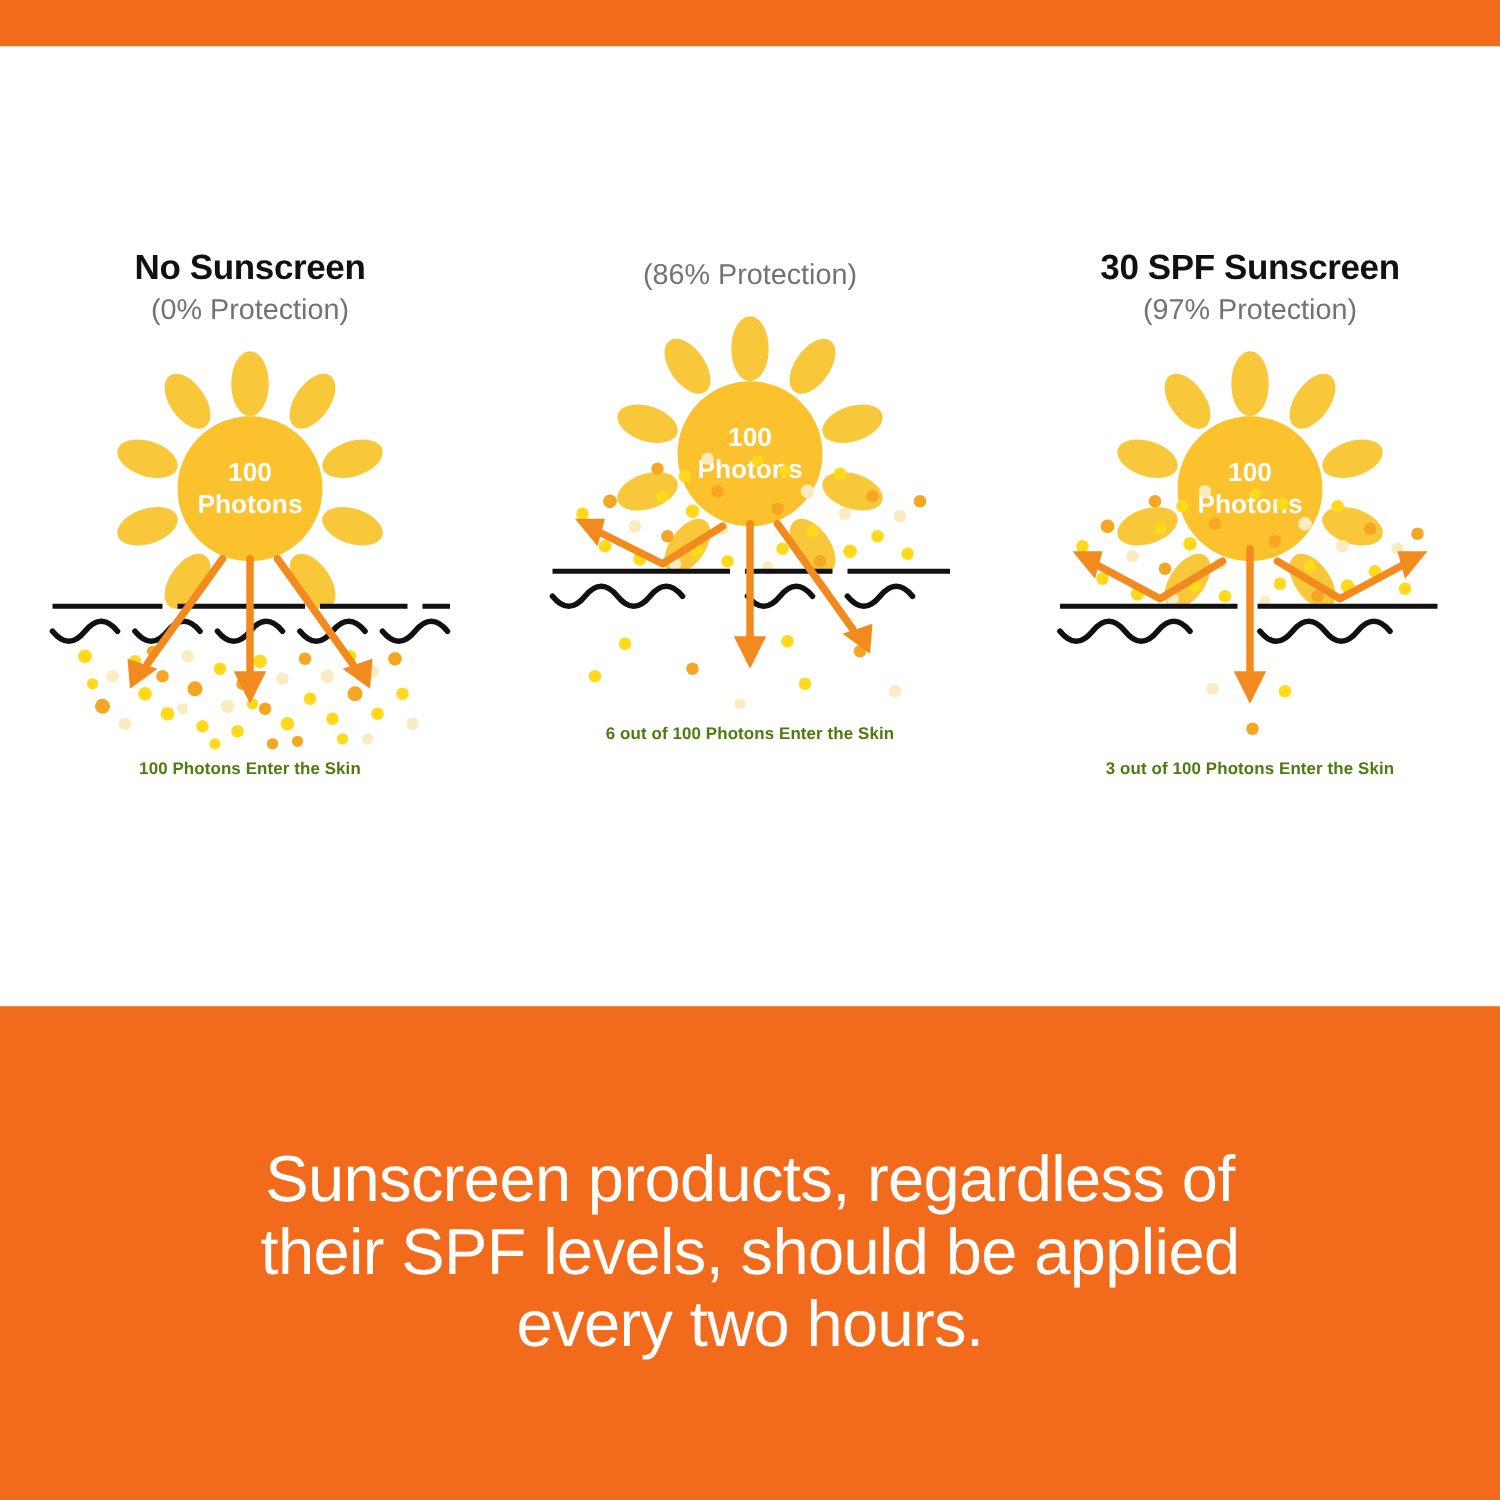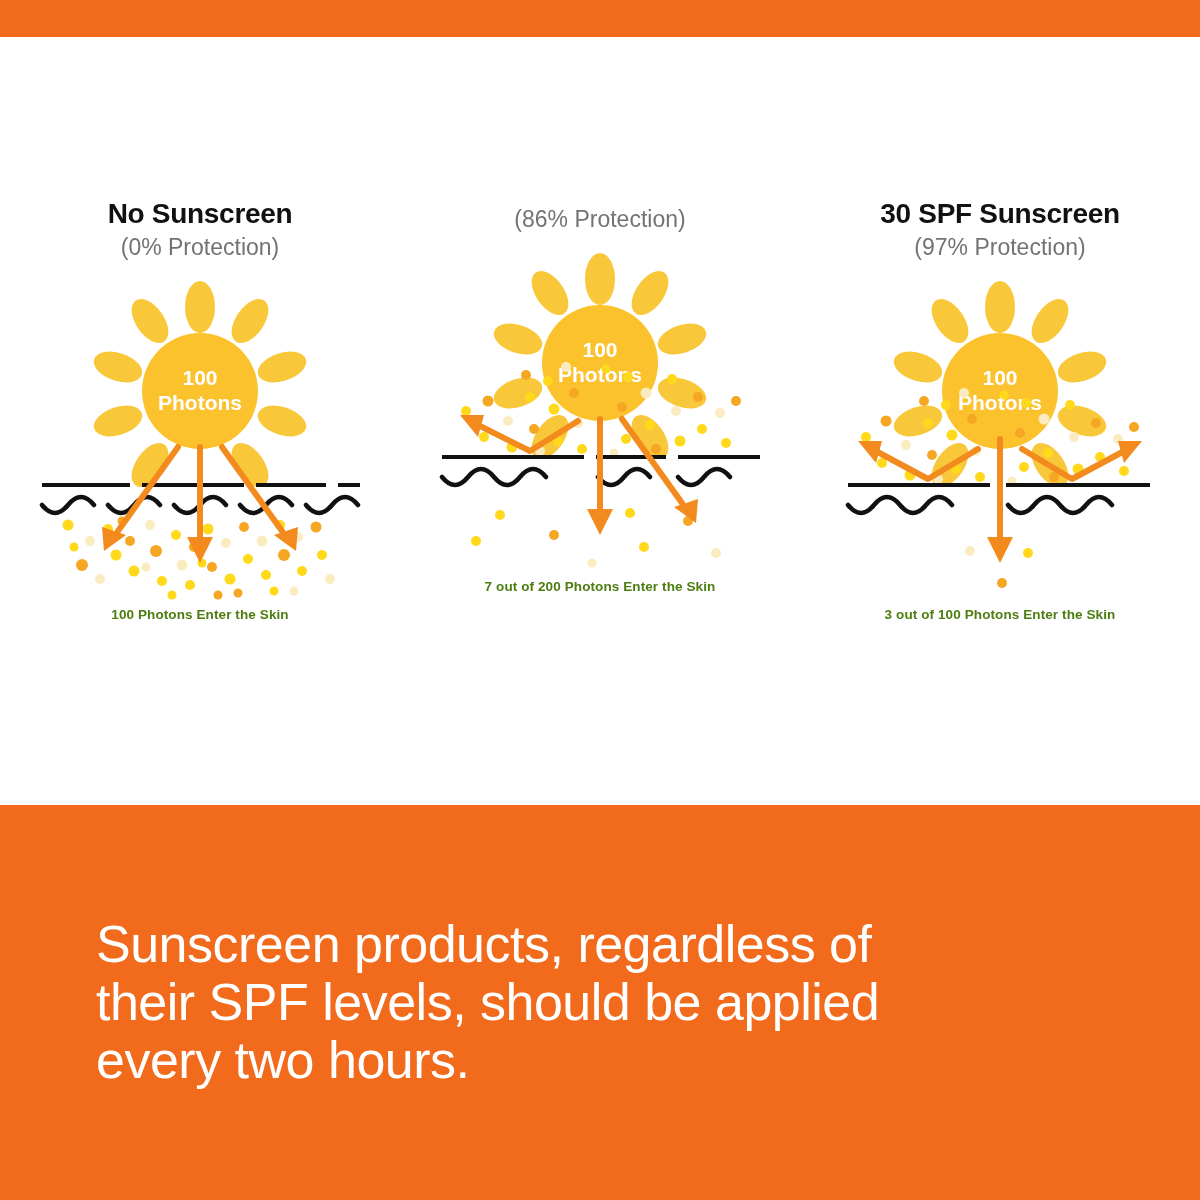--- a/index.html
+++ b/index.html
@@ -83,21 +83,21 @@
     font-weight: bold;
     color: #4d7c0f;
     text-align: center;
     letter-spacing: 0.1px;
   }
   .banner-text {
     position: absolute;
     left: 0;
     top: 915px;
     width: 1200px;
-    text-align: left;
+    text-align: center;
     color: #ffffff;
     font-size: 52px;
     font-weight: 400;
     line-height: 1.12;
     letter-spacing: -0.5px;
     padding: 0 96px;
     box-sizing: border-box;
   }
   .banner-line { display: block; }
   svg { display: block; overflow: visible; }
@@ -295,21 +295,21 @@
           </g>
           <g fill="#F28A1E">
             <polygon points="30,164 54,164 48,186"></polygon>
             <polygon points="170,284 157,258 183,258"></polygon>
             <polygon points="266,272 244,256 268,248"></polygon>
           </g>
 
         </svg>
       </div>
 
-      <div class="panel-caption">7 out of 200 Photons Enter the Skin</div>
+      <div class="panel-caption">6 out of 100 Photons Enter the Skin</div>
     </div>
 
     <div class="panel">
       <div class="panel-title">30 SPF Sunscreen</div>
       <div class="panel-sub">(97% Protection)</div>
 
       <div class="diagram-wrap">
         <svg width="340" height="320" viewBox="0 0 340 320">
 
           <g>

